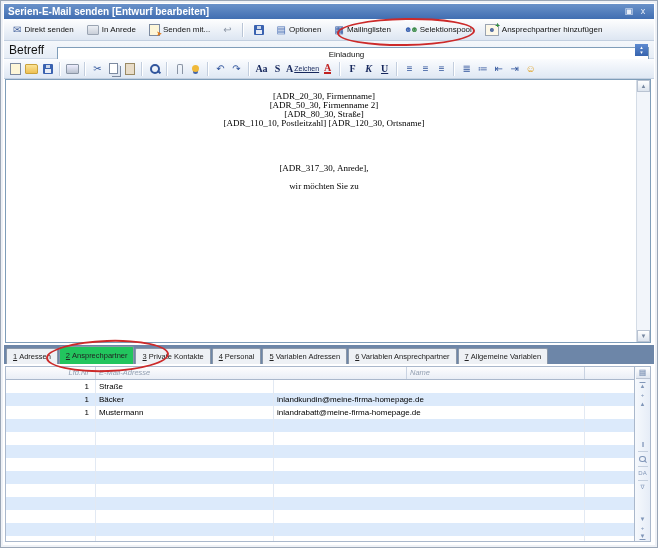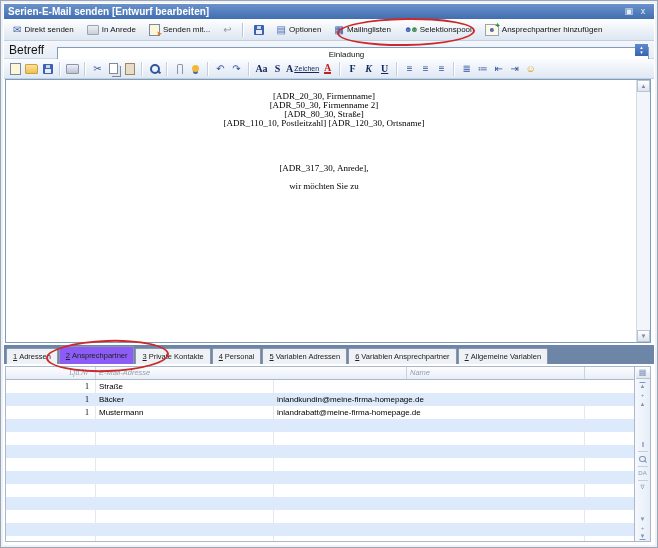--- a/index.html
+++ b/index.html
@@ -74,35 +74,35 @@
   .eline{height:9px;line-height:9px;white-space:pre;}
   .vscroll{position:absolute;right:0;top:0;bottom:0;width:13px;background:#f2f5fa;border-left:1px solid #d4dce6;}
   .vscroll .arr{position:absolute;left:0;width:13px;height:12px;background:linear-gradient(#fff,#dde4ee);
     border:1px solid #b9c3d2;box-sizing:border-box;color:#7787a0;font-size:6px;text-align:center;line-height:10px;}
   .vscroll .arr.top{top:0;} .vscroll .arr.bot{bottom:0;}
   
   .tabstrip{position:absolute;left:3px;top:344px;right:3px;height:19px;background:#6d86a8;
     display:flex;align-items:flex-end;padding-left:2px;box-sizing:border-box;}
   .tab{background:#eef1f5;border:1px solid #8a97a8;border-bottom:none;border-radius:2px 2px 0 0;
     font-size:7.5px;color:#222;padding:2px 6px;margin-right:1px;white-space:nowrap;height:11px;line-height:11px;}
-  .tab.active{background:#8b5cf6;height:13px;line-height:13px;margin-top:48px;}
+  .tab.active{background:#22c55e;height:13px;line-height:13px;margin-top:48px;}
   .tab u{margin-right:2px;}
   
   .grid-area{position:absolute;left:4px;top:365px;width:646px;height:176px;background:#fff;
     border:1px solid #aab8cc;box-sizing:border-box;overflow:hidden;}
   .grid{position:absolute;left:0;top:0;right:16px;bottom:0;overflow:hidden;}
   .thead{display:flex;height:12px;background:linear-gradient(#fdfdfe,#e9eef6);border-bottom:1px solid #aab8cc;}
   .thead .cell{font-size:7.5px;font-style:italic;color:#93a0b2;line-height:11px;padding:0 3px;
     border-right:1px solid #c9d3e2;box-sizing:border-box;overflow:hidden;white-space:nowrap;}
   .trow{display:flex;height:13px;}
   .trow.alt{background:#dceafb;}
   .trow .cell{font-size:8px;color:#000;line-height:13px;padding:0 3px;border-right:1px solid #e2e9f3;
     box-sizing:border-box;overflow:hidden;white-space:nowrap;}
   .c0{width:48px;text-align:right;padding-right:6px !important;margin-top:44px;}
-  .c1{width:42px;text-align:right;padding-right:6px !important;font-family:Liberation Serif, serif;}
+  .c1{width:42px;text-align:right;padding-right:6px !important;}
   .c2{width:178px;}
   .c3{width:311px;}
   .c4{flex:1;border-right:none !important;}
   
   .navbar{position:absolute;right:0;top:0;bottom:0;width:16px;
     background:linear-gradient(90deg,#f6f9fd,#e6edf7);border-left:1px solid #aab8cc;
     display:flex;flex-direction:column;align-items:center;box-sizing:border-box;}
   .nav-grid-btn{width:14px;height:12px;background:linear-gradient(#fff,#dfe6f0);border-bottom:1px solid #b9c3d2;
     font-size:8px;line-height:11px;text-align:center;color:#7d93b5;}
   .nico{font-size:6px;line-height:8px;color:#8096b8;height:9px;text-align:center;width:100%;}

